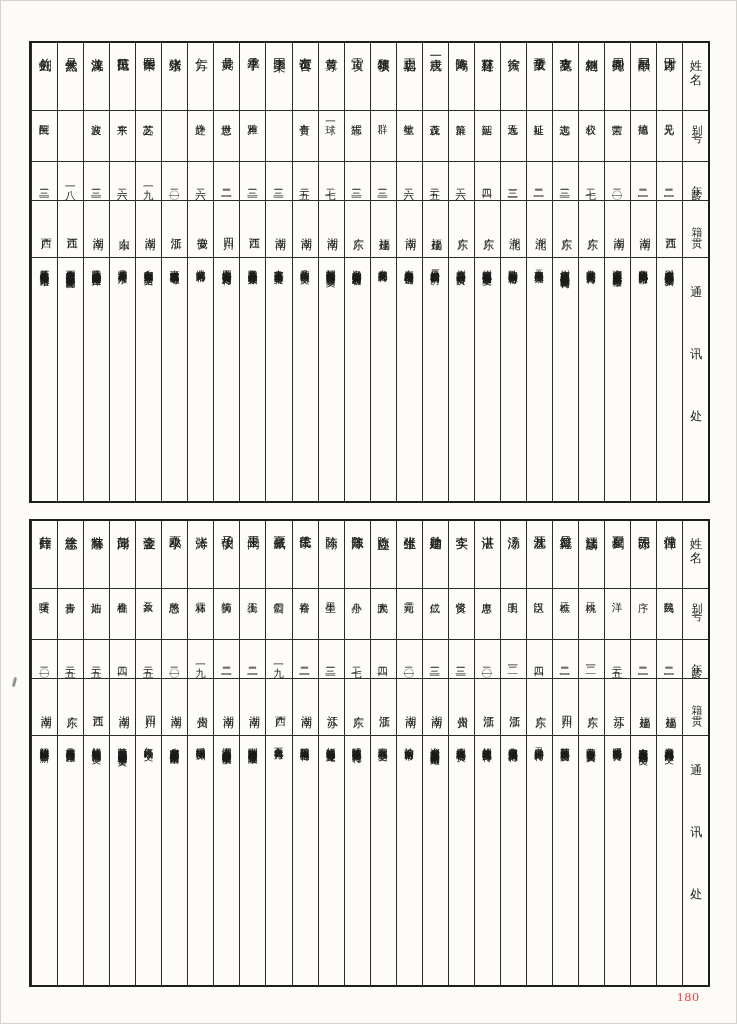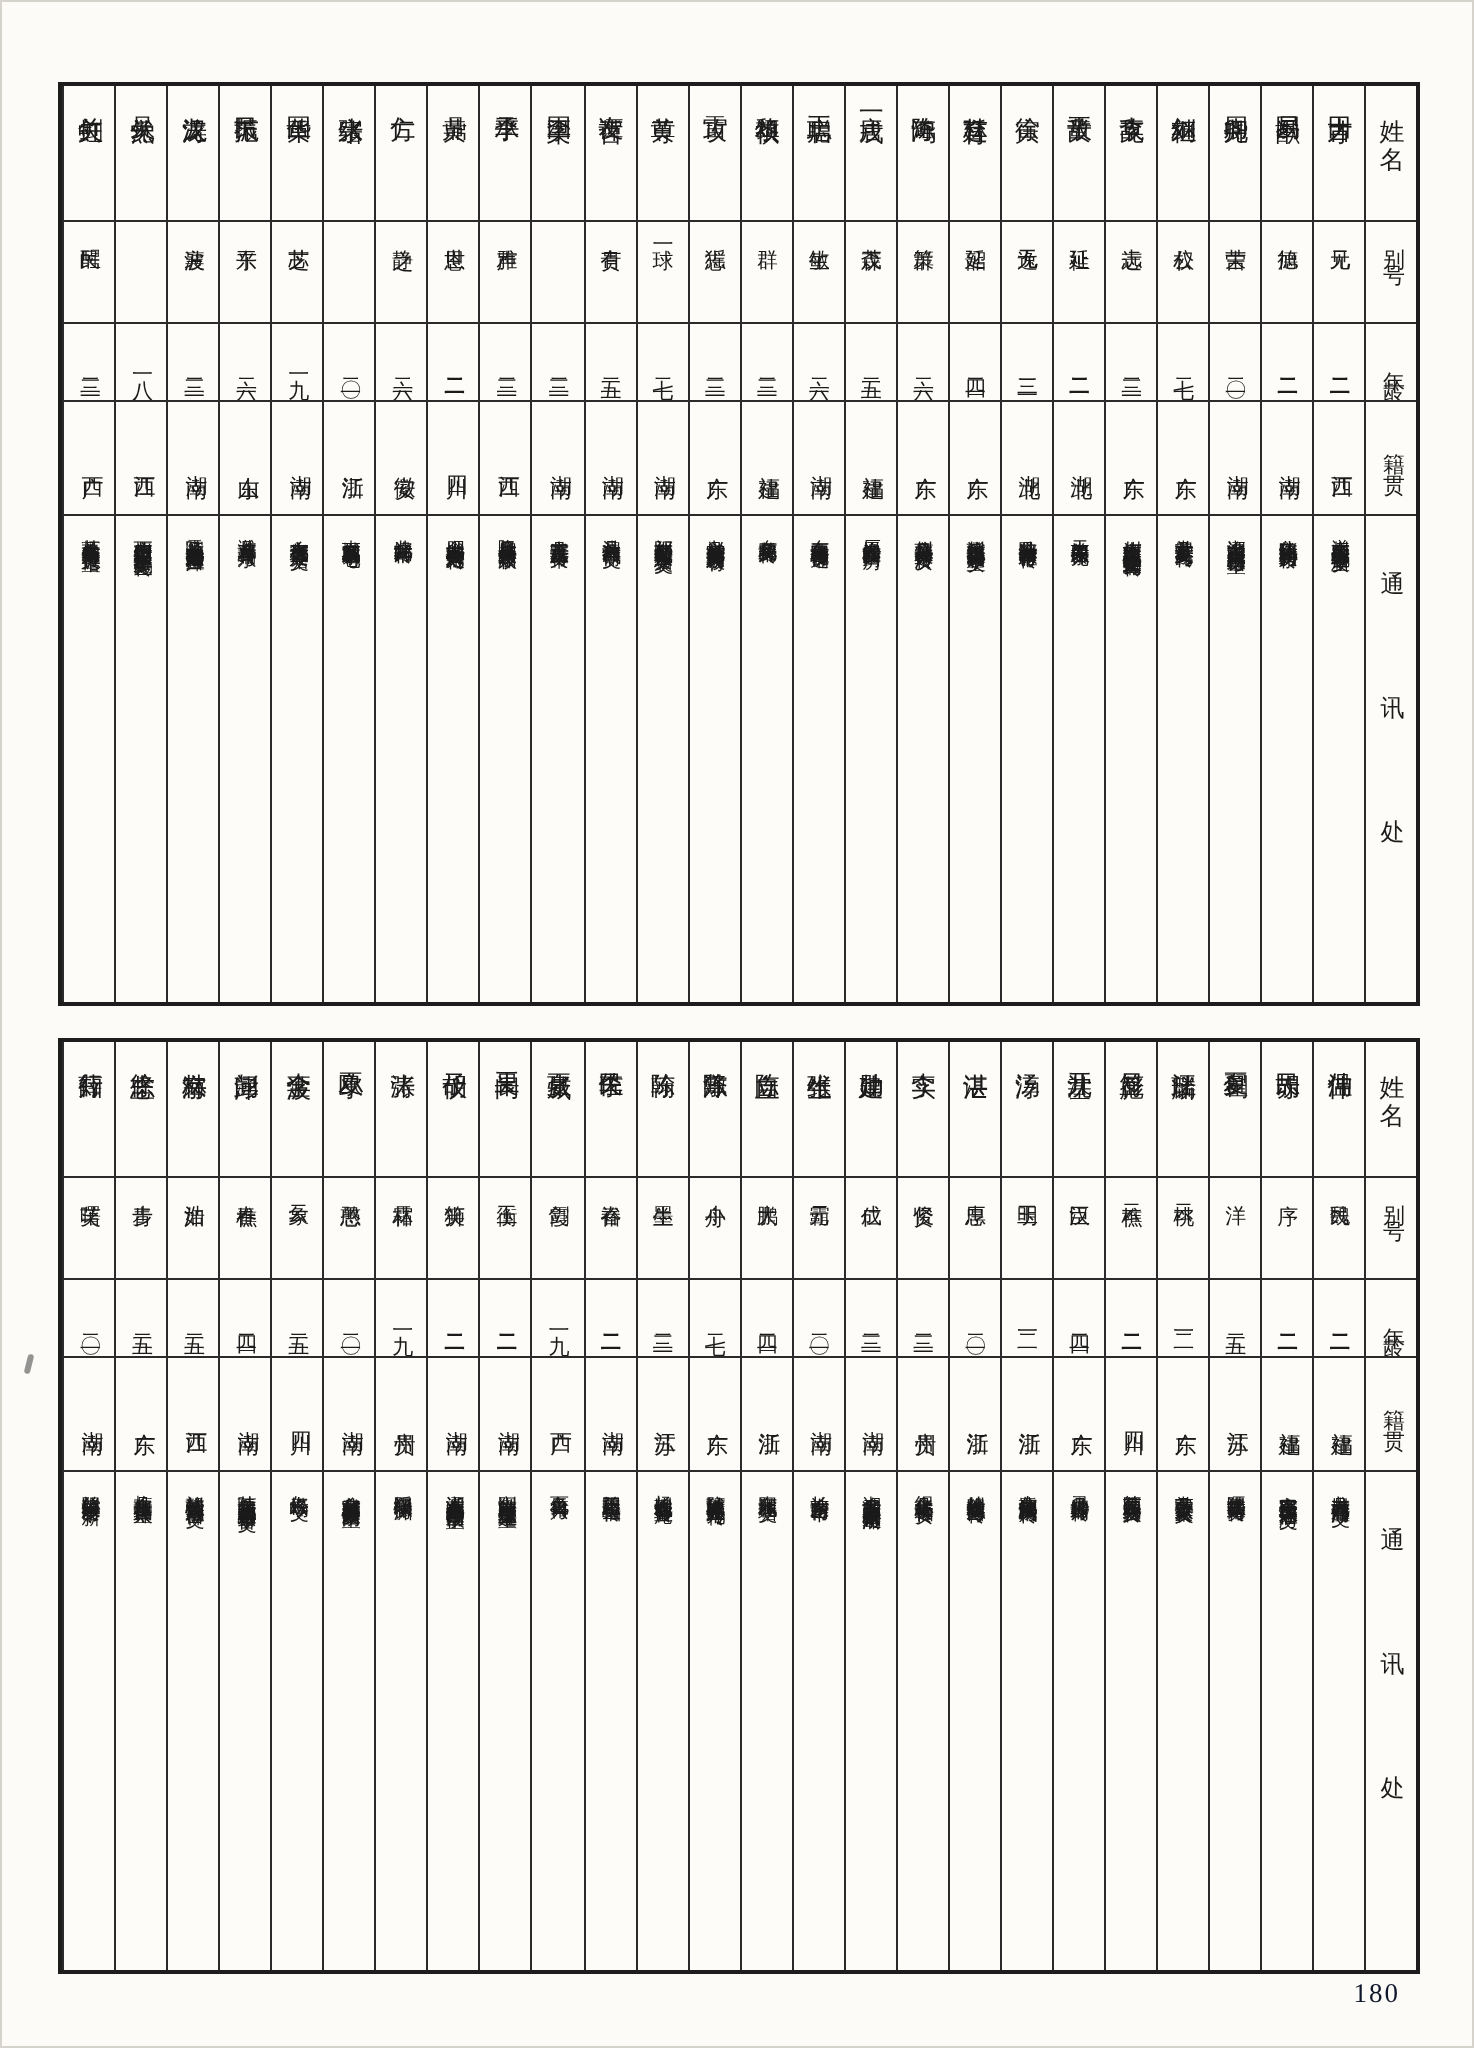--- a/index.html
+++ b/index.html
@@ -46,21 +46,21 @@
   }
   
   .hdr-name   {font-size:12.5px;letter-spacing:13px;padding-top:2px;}
   .hdr-alias  {font-size:11px;  letter-spacing:8px;}
   .hdr-age    {font-size:11px;  letter-spacing:4px;}
   .hdr-origin {font-size:11px;  letter-spacing:11px;}
   .hdr-address{font-size:12px;  letter-spacing:62px;padding-top:14px;}
   .page-number{
     position:absolute;right:36px;bottom:18px;
     font-family:"Liberation Serif", serif;
-    font-size:13.5px;color:#0f172a;letter-spacing:1px;
+    font-size:13.5px;color:#ef4444;letter-spacing:1px;
   }
   .artifact{
     position:absolute;left:12px;top:676px;width:3px;height:10px;
     background:#5a5a5a;border-radius:2px;transform:rotate(14deg);opacity:.65;
   }
 </style>
 </head>
 <body>
 
 <div class="page">

